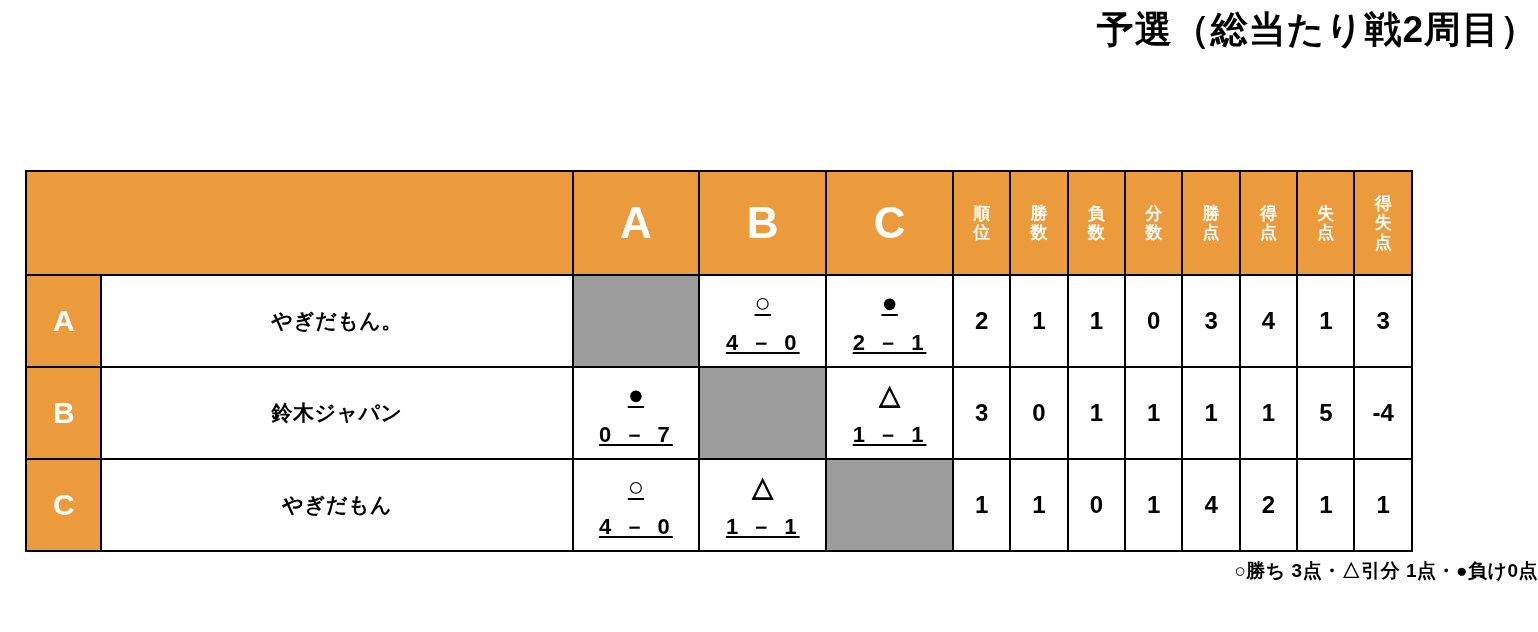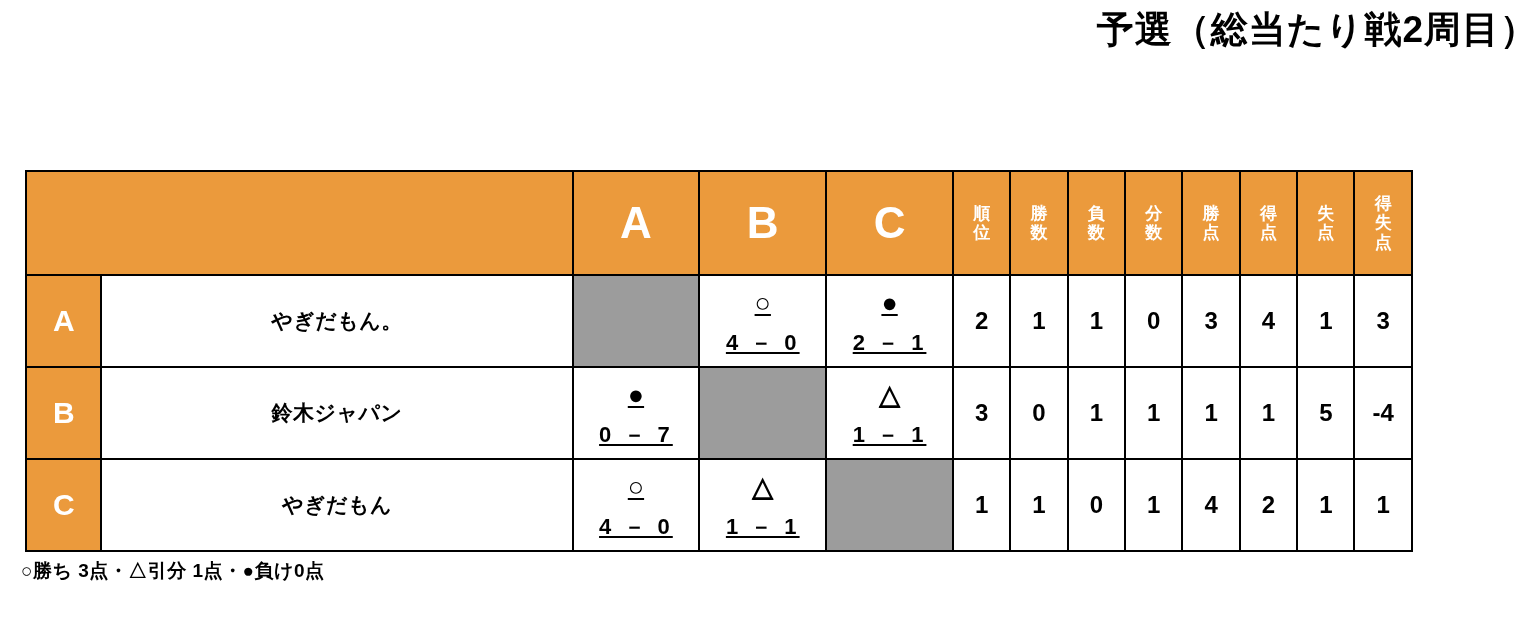--- a/index.html
+++ b/index.html
@@ -110,21 +110,21 @@
   }
   .stat {
     font-size: 24px;
     height: 90px;
   }
   .legend {
     position: absolute;
     left: 0;
     right: 0;
     top: 558px;
-    text-align: left;
+    text-align: right;
     font-size: 19px;
     font-weight: bold;
     letter-spacing: 0.5px;
     padding-left: 21px;
   }
 </style>
 </head>
 <body>
 
 <h1 id="page-title">予選（総当たり戦2周目）</h1>

